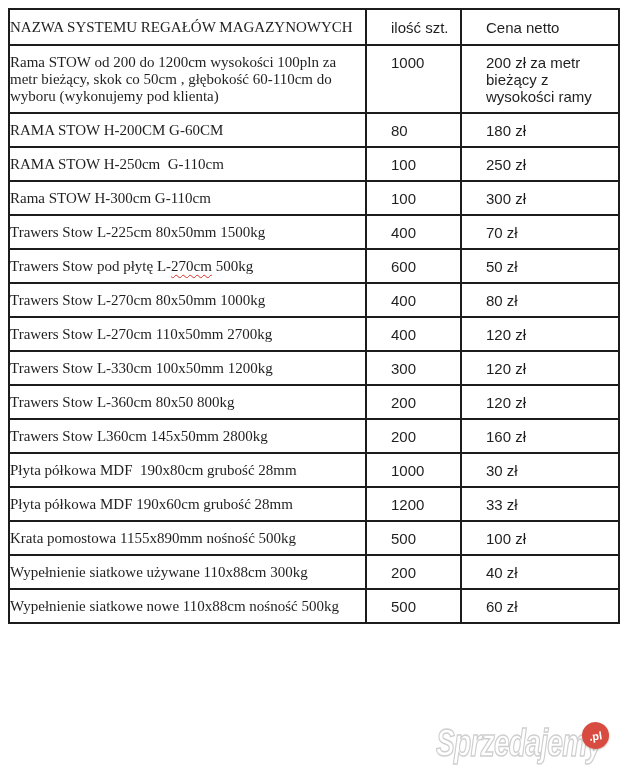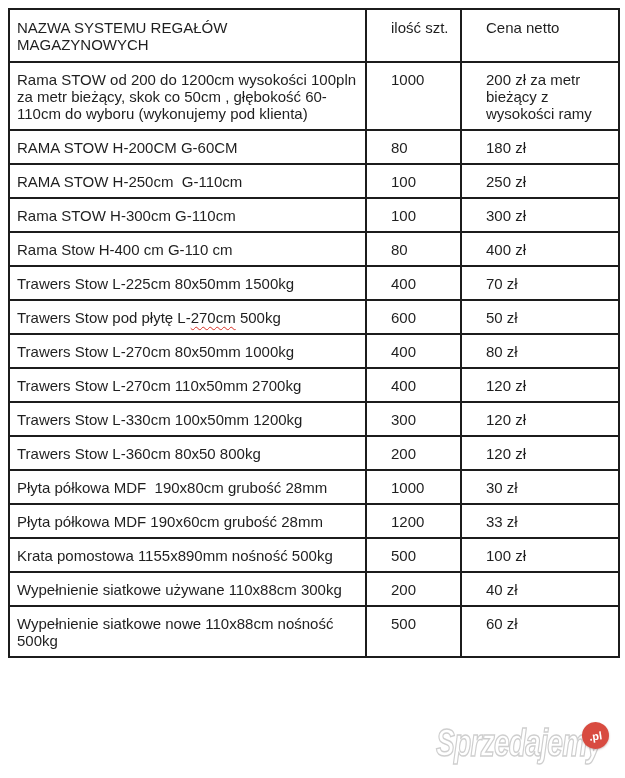--- a/index.html
+++ b/index.html
@@ -29,21 +29,21 @@
     text-align: left;
     font-size: 15px;
     line-height: 17px;
     font-weight: normal;
     color: #1f1f1f;
     padding: 7.5px 6px;
     white-space: pre-wrap;
     overflow: hidden;
   }
   th { padding-top: 8.5px; padding-bottom: 8.5px; }
-  .c-name { padding-left: 7px; }
+  .c-name { padding-left: 0; font-family: Liberation Serif, serif; }
   .c-qty, .c-price { padding-left: 24px; }
 
   .misspell {
     text-decoration: underline wavy #d93025;
     text-decoration-thickness: 1px;
     text-underline-offset: 3px;
   }
 
   .watermark {
     position: absolute;
@@ -120,25 +120,20 @@
         <td class="c-name">RAMA STOW H-250cm  G-110cm</td>
         <td class="c-qty">100</td>
         <td class="c-price">250 zł</td>
       </tr>
       <tr>
         <td class="c-name">Rama STOW H-300cm G-110cm</td>
         <td class="c-qty">100</td>
         <td class="c-price">300 zł</td>
       </tr>
       <tr>
-        <td class="c-name">Rama Stow H-400 cm G-110 cm</td>
-        <td class="c-qty">80</td>
-        <td class="c-price">400 zł</td>
-      </tr>
-      <tr>
         <td class="c-name">Trawers Stow L-225cm 80x50mm 1500kg</td>
         <td class="c-qty">400</td>
         <td class="c-price">70 zł</td>
       </tr>
       <tr>
         <td class="c-name"><span>Trawers Stow pod płytę L-</span><span class="misspell">270cm</span><span> 500kg</span></td>
         <td class="c-qty">600</td>
         <td class="c-price">50 zł</td>
       </tr>
       <tr>
@@ -153,20 +148,25 @@
       </tr>
       <tr>
         <td class="c-name">Trawers Stow L-330cm 100x50mm 1200kg</td>
         <td class="c-qty">300</td>
         <td class="c-price">120 zł</td>
       </tr>
       <tr>
         <td class="c-name">Trawers Stow L-360cm 80x50 800kg</td>
         <td class="c-qty">200</td>
         <td class="c-price">120 zł</td>
+      </tr>
+      <tr>
+        <td class="c-name">Trawers Stow L360cm 145x50mm 2800kg</td>
+        <td class="c-qty">200</td>
+        <td class="c-price">160 zł</td>
       </tr>
       <tr>
         <td class="c-name">Płyta półkowa MDF  190x80cm grubość 28mm</td>
         <td class="c-qty">1000</td>
         <td class="c-price">30 zł</td>
       </tr>
       <tr>
         <td class="c-name">Płyta półkowa MDF 190x60cm grubość 28mm</td>
         <td class="c-qty">1200</td>
         <td class="c-price">33 zł</td>

